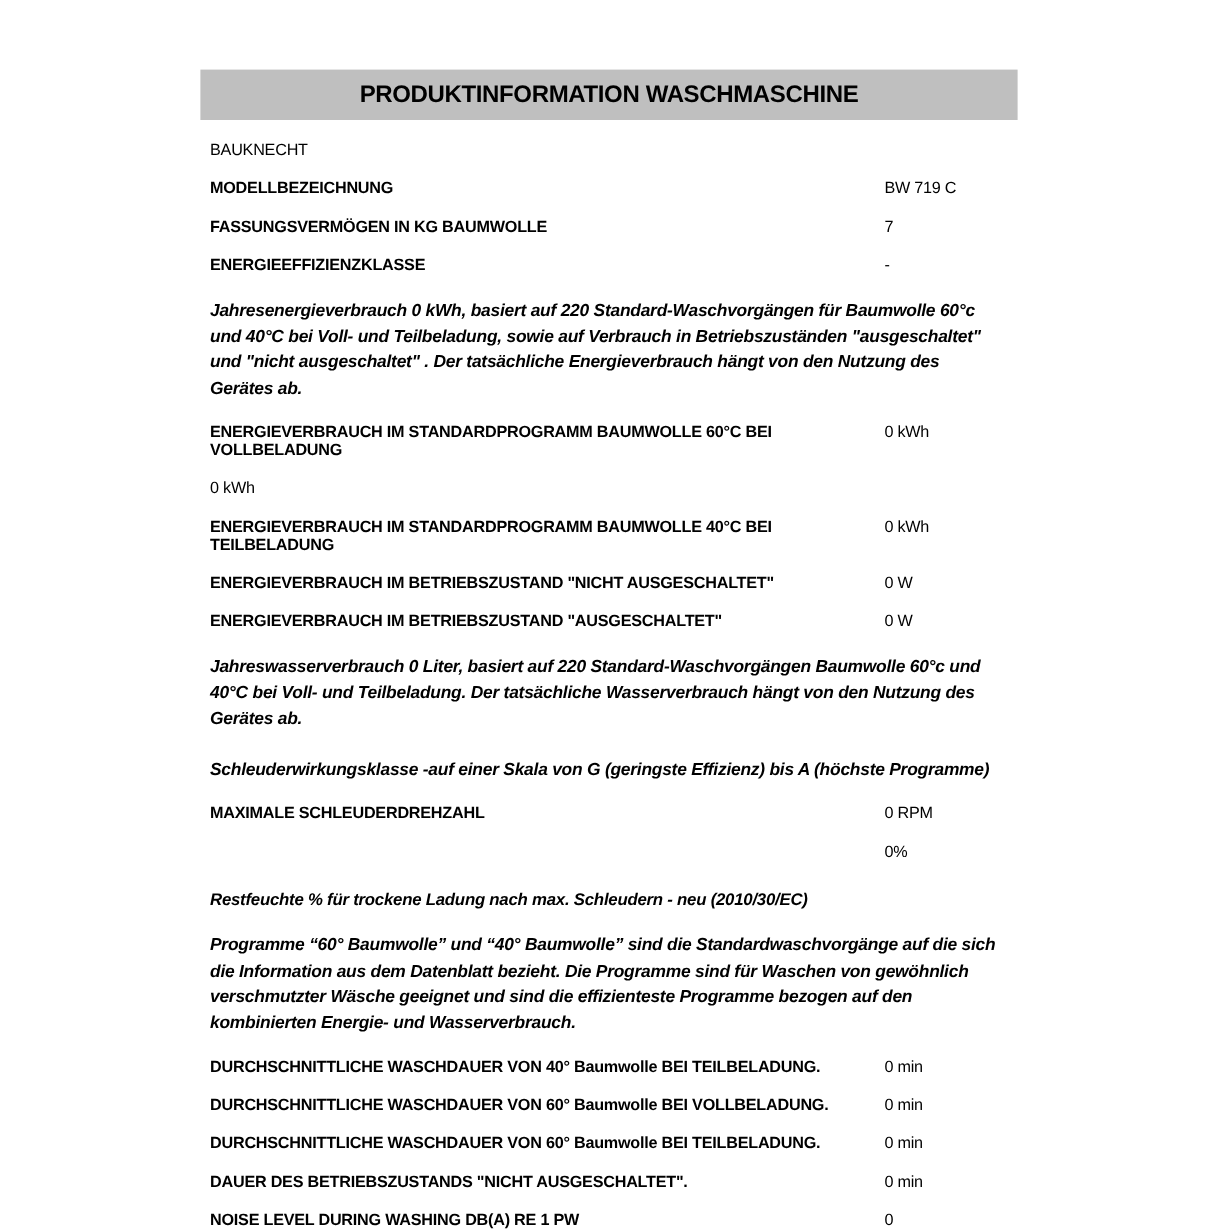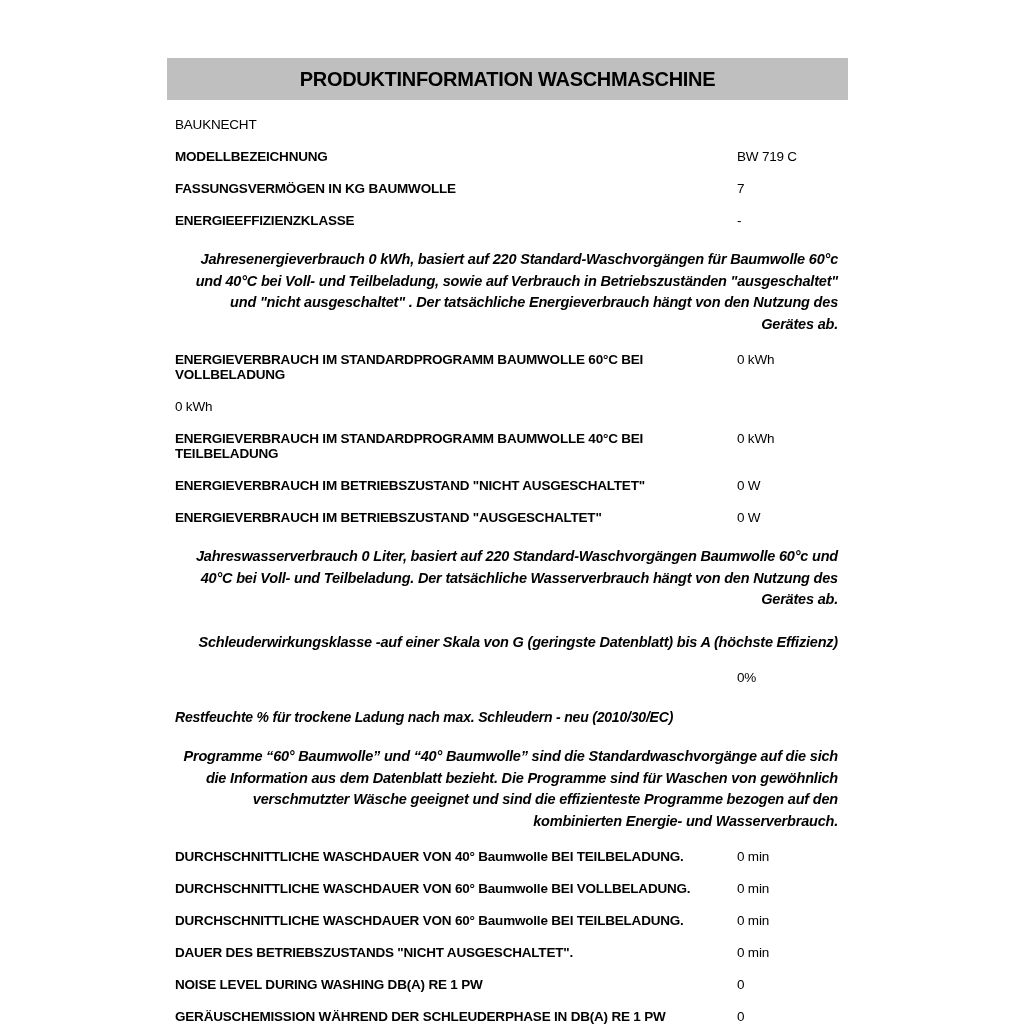--- a/index.html
+++ b/index.html
@@ -53,21 +53,20 @@
   }
   .para {
     padding-left: 8px;
     margin-top: 21px;
     width: 663px;
     font-size: 14.5px;
     font-weight: 700;
     font-style: italic;
     line-height: 21.5px;
     letter-spacing: -0.2px;
-    text-align: right;
   }
 </style>
 </head>
 <body>
 
 <div class="doc">
 
   <div class="banner">
     <span class="title">PRODUKTINFORMATION WASCHMASCHINE</span>
   </div>
@@ -105,22 +104,26 @@
     <span class="label">ENERGIEVERBRAUCH IM BETRIEBSZUSTAND "NICHT AUSGESCHALTET"</span>
     <span class="value">0 W</span>
   </div>
   <div class="row">
     <span class="label">ENERGIEVERBRAUCH IM BETRIEBSZUSTAND "AUSGESCHALTET"</span>
     <span class="value">0 W</span>
   </div>
 
   <div class="para">Jahreswasserverbrauch 0 Liter, basiert auf 220 Standard-Waschvorgängen Baumwolle 60°c und 40°C bei Voll- und Teilbeladung. Der tatsächliche Wasserverbrauch hängt von den Nutzung des Gerätes ab.</div>
 
-  <div class="para">Schleuderwirkungsklasse -auf einer Skala von G (geringste Datenblatt) bis A (höchste Effizienz)</div>
+  <div class="para">Schleuderwirkungsklasse -auf einer Skala von G (geringste Effizienz) bis A (höchste Programme)</div>
 
+  <div class="row">
+    <span class="label">MAXIMALE SCHLEUDERDREHZAHL</span>
+    <span class="value">0 RPM</span>
+  </div>
   <div class="row italic-label">
     <span class="label">Restfeuchte % für trockene Ladung nach max. Schleudern - neu (2010/30/EC)</span>
     <span class="value">0%</span>
   </div>
 
   <div class="para">Programme “60° Baumwolle” und “40° Baumwolle” sind die Standardwaschvorgänge auf die sich die Information aus dem Datenblatt bezieht. Die Programme sind für Waschen von gewöhnlich verschmutzter Wäsche geeignet und sind die effizienteste Programme bezogen auf den kombinierten Energie- und Wasserverbrauch.</div>
 
   <div class="row">
     <span class="label">DURCHSCHNITTLICHE WASCHDAUER VON 40° Baumwolle BEI TEILBELADUNG.</span>
     <span class="value">0 min</span>

